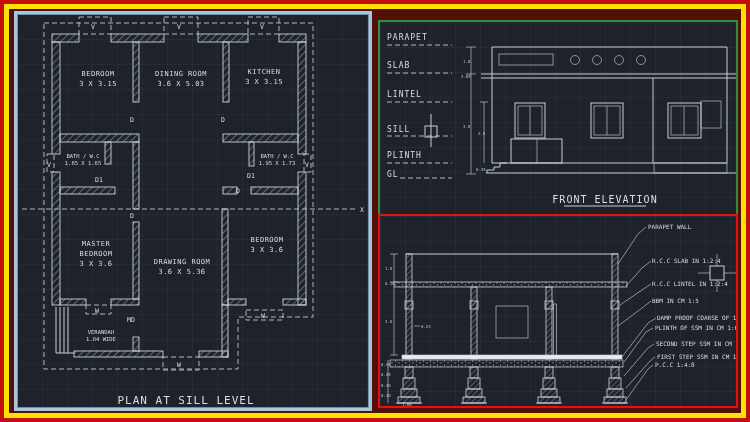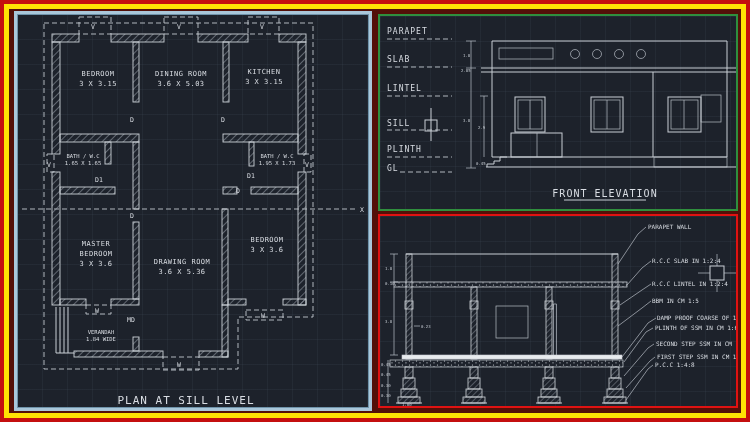--- a/index.html
+++ b/index.html
@@ -4,21 +4,21 @@
 <style>
   html,body{margin:0;padding:0;background:#222;}
   .frame{position:relative;width:742px;height:414px;border:4px solid #c40f0f;background:#ffe204;}
   .inner{position:absolute;left:0;top:0;right:0;bottom:0;border:5px solid #ffe204;background:#531008;}
   .panel{position:absolute;overflow:hidden;
     background-color:#1d222b;
     background-image:linear-gradient(rgba(130,150,175,.07) 1px,transparent 1px),
                      linear-gradient(90deg,rgba(130,150,175,.07) 1px,transparent 1px);
     background-size:25px 25px;}
   .panel-plan{left:5px;top:2px;width:352px;height:394px;border:3px solid #a9c7da;box-shadow:inset 0 0 0 1px #6f93aa;}
-  .panel-elev{left:369px;top:5px;width:356px;height:193px;border:2px solid #2f8f3e;text-decoration:underline;}
+  .panel-elev{left:369px;top:11px;width:356px;height:193px;border:2px solid #2f8f3e;text-decoration:underline;}
   .panel-sect{left:369px;top:205px;width:356px;height:190px;border:2px solid #e01212;}
   svg{display:block;}
   text{font-family:"DejaVu Sans Mono",monospace;fill:#d9dde3;}
   .ln{stroke:#c9ced5;stroke-width:1;fill:none;}
   .thin{stroke:#b9bfc7;stroke-width:.7;fill:none;}
   .dash{stroke:#c2c8cf;stroke-width:.9;fill:none;stroke-dasharray:5 3;}
   .wall{fill:url(#hp);stroke:#cdd2d8;stroke-width:.9;}
   .wallS{fill:url(#hs);stroke:#cdd2d8;stroke-width:.8;}
   .room{font-size:7px;letter-spacing:.5px;}
   .roomS{font-size:5.5px;}

